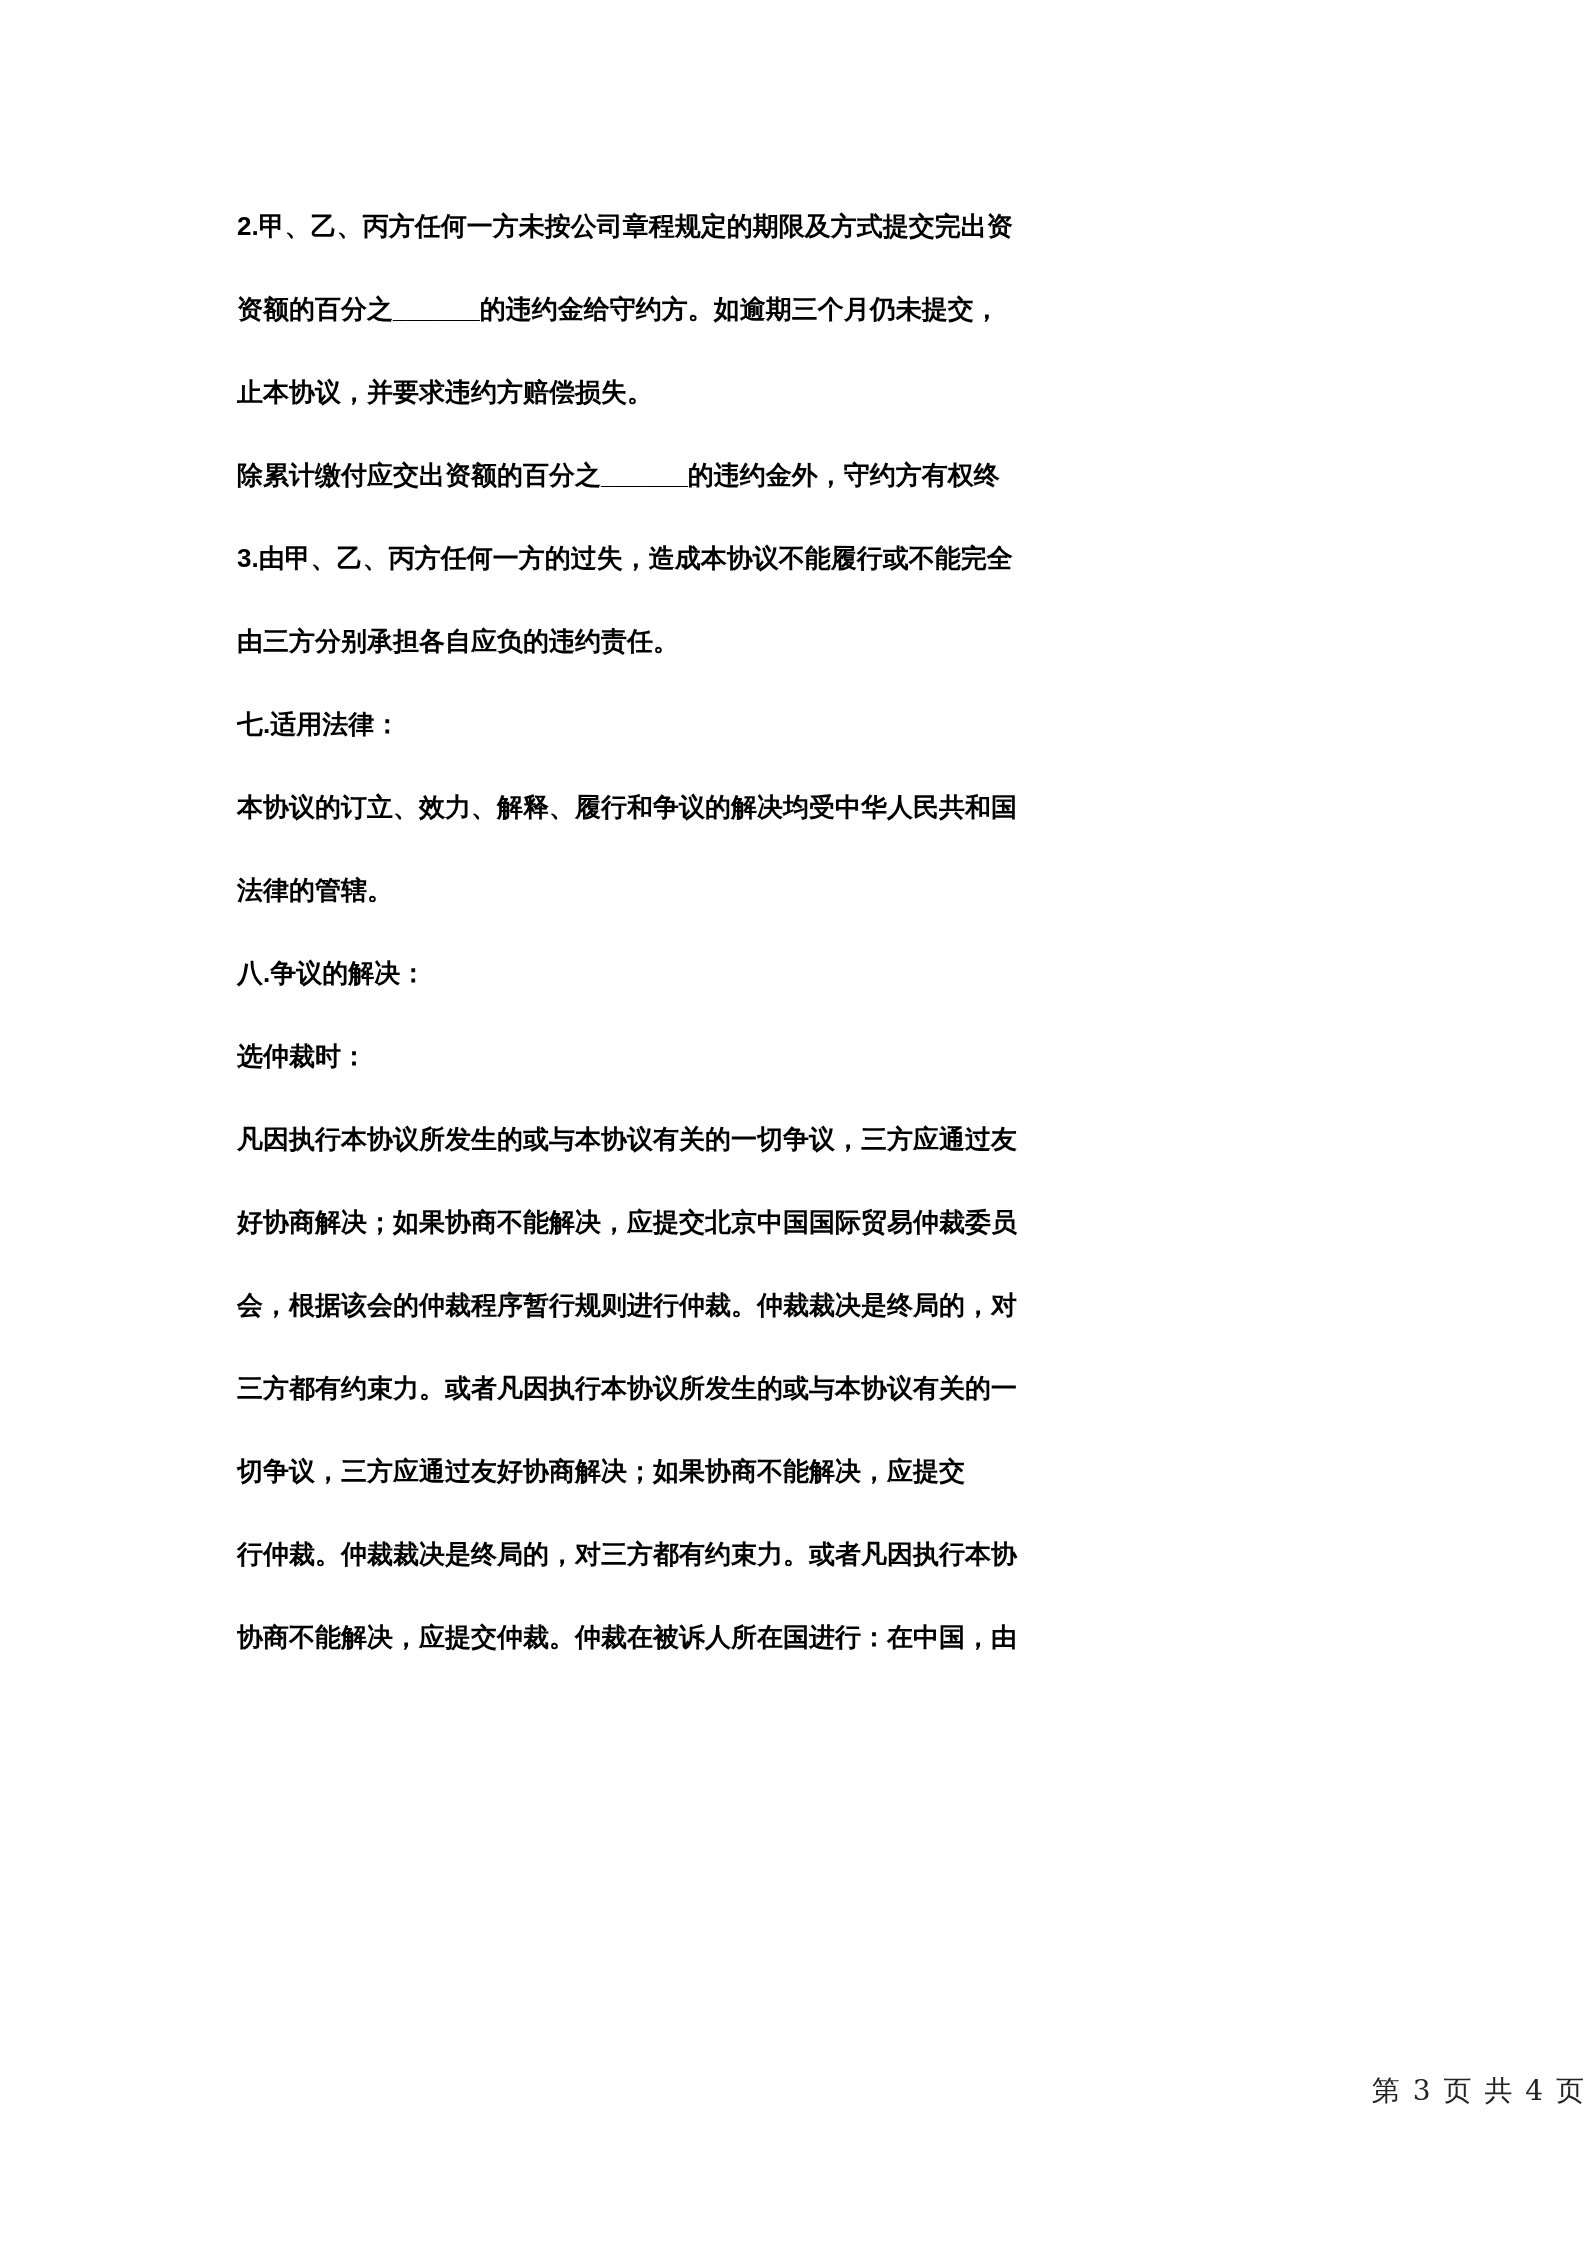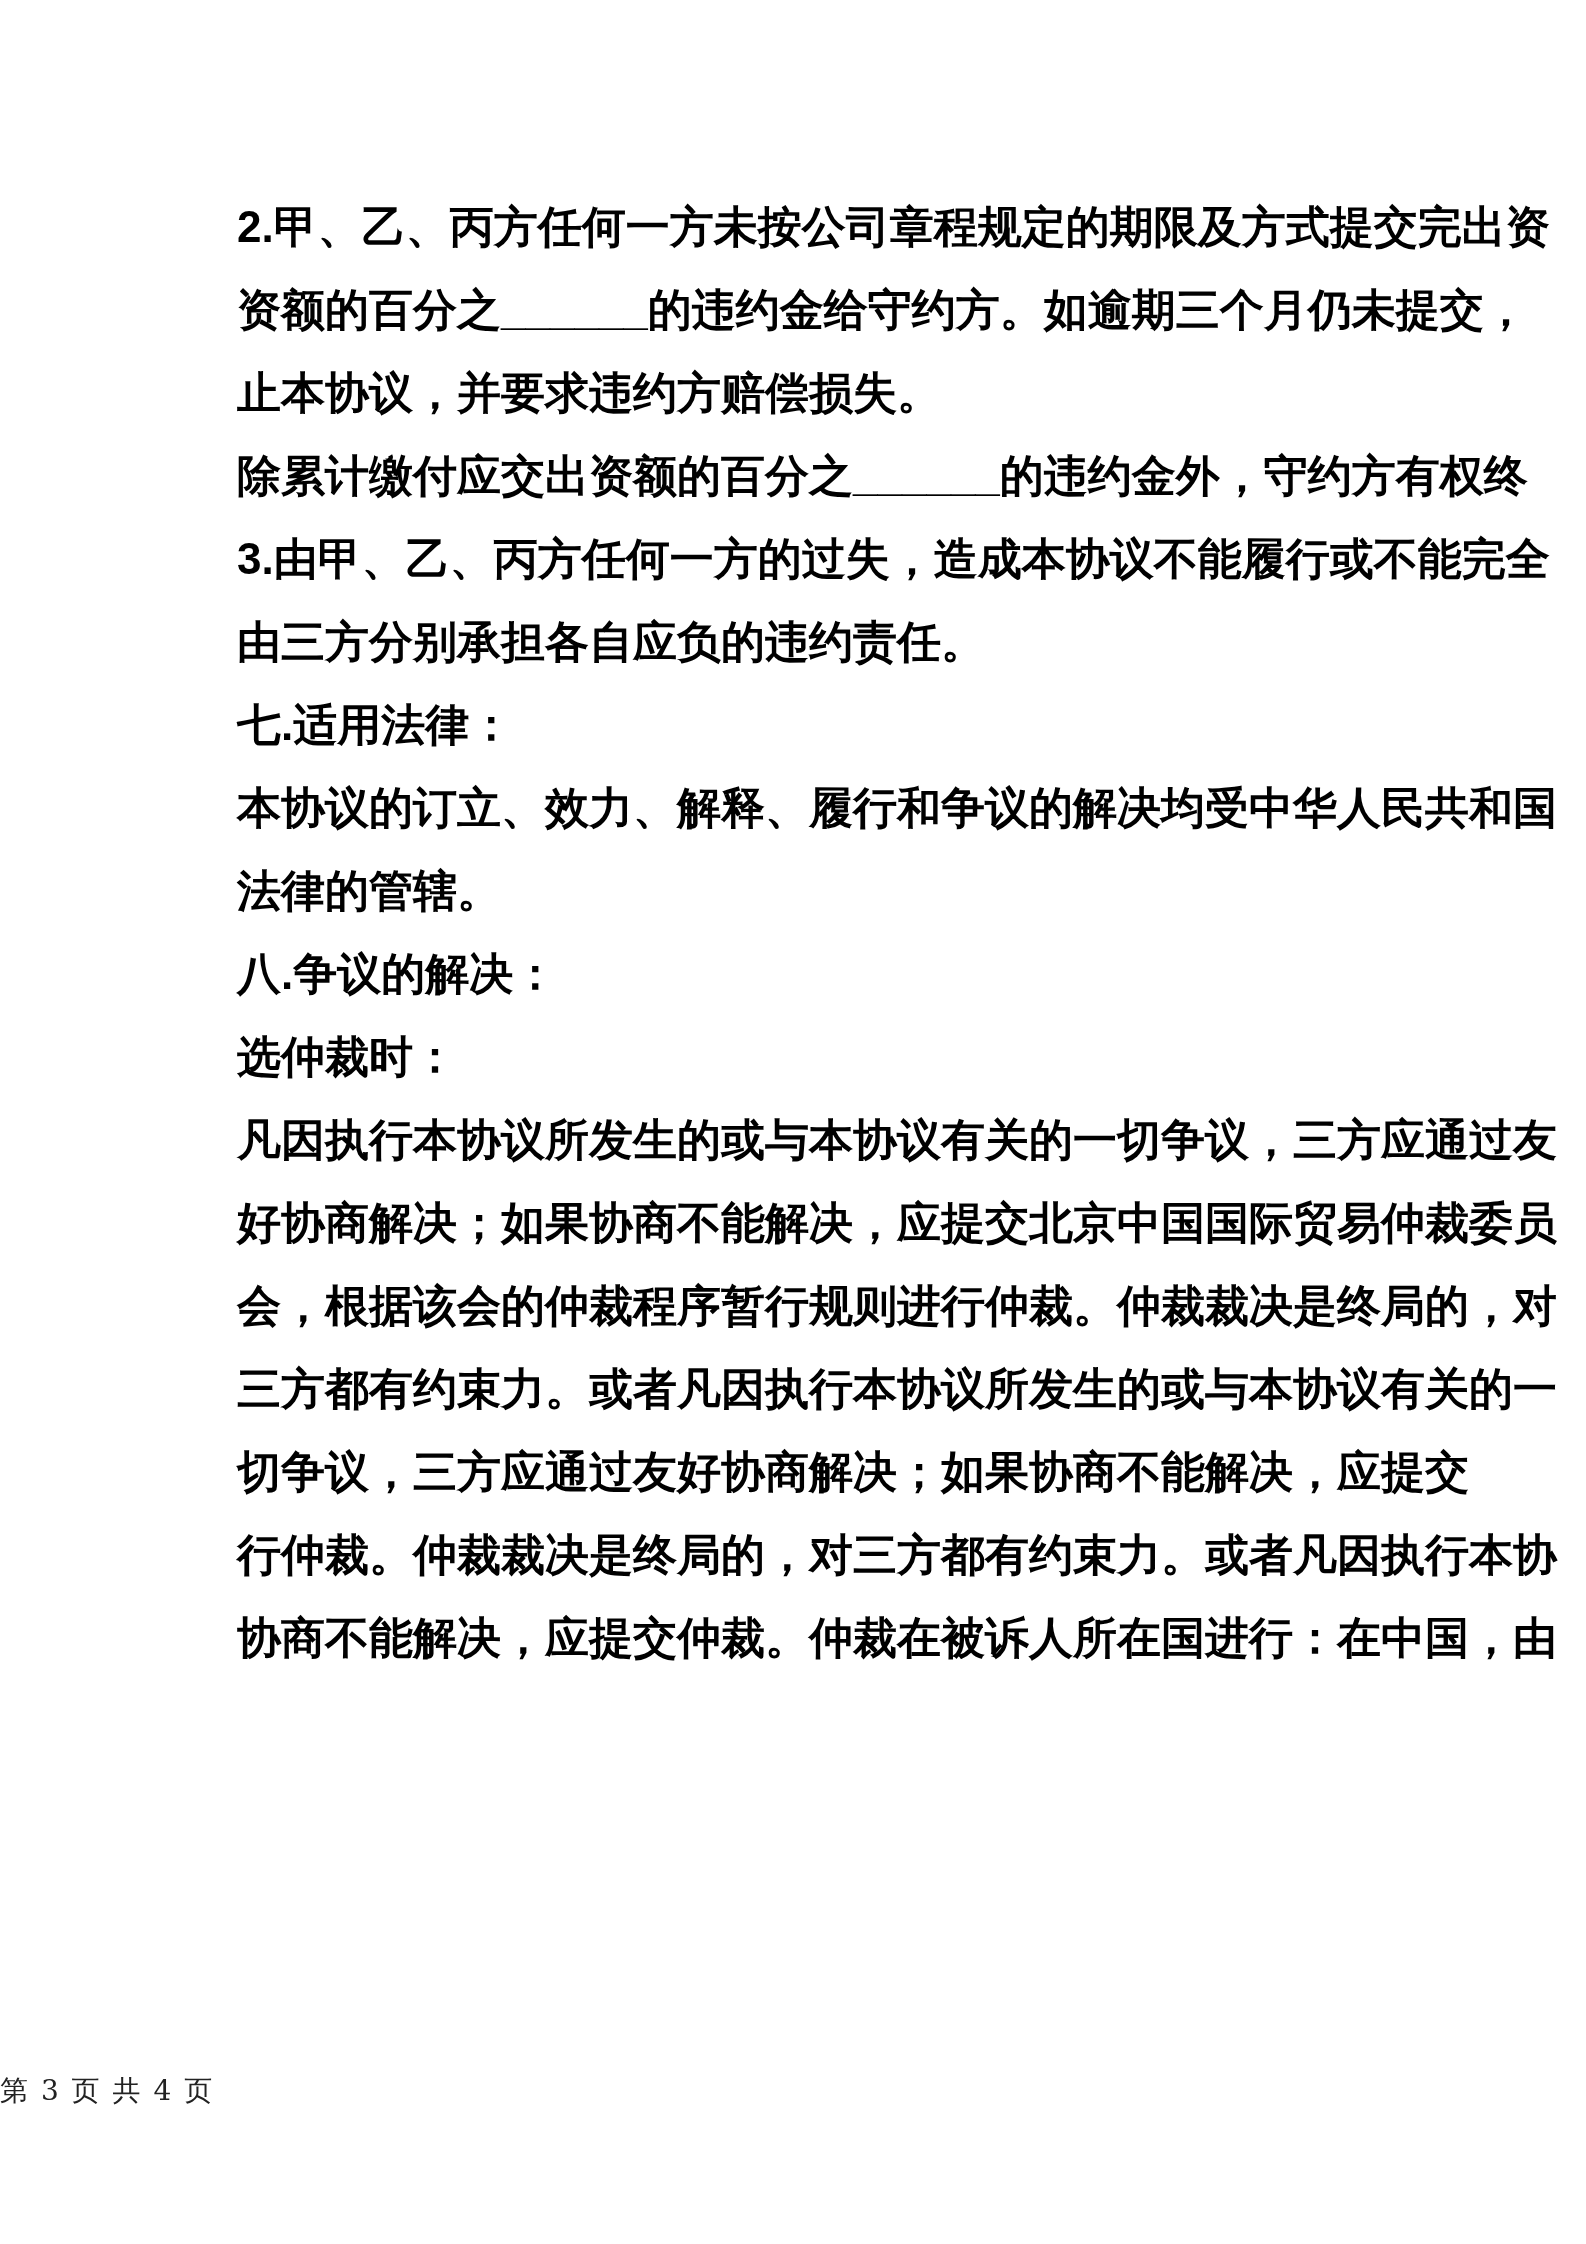--- a/index.html
+++ b/index.html
@@ -14,36 +14,36 @@
     margin: 0 auto;
     background: #ffffff;
     overflow: hidden;
     font-family: "Liberation Sans", sans-serif;
   }
   .body-text {
     position: absolute;
     left: 237px;
     top: 185px;
     width: 1110px;
-    font-size: 44px;
+    font-size: 26px;
     line-height: 83px;
     font-weight: 700;
     color: #000000;
     letter-spacing: 0px;
     white-space: nowrap;
   }
   .line {
     height: 83px;
   }
   .footer {
     position: absolute;
     left: 0;
     top: 2072px;
     width: 100%;
-    text-align: left;
+    text-align: right;
     font-family: "DejaVu Serif", "Liberation Serif", serif;
     font-size: 28px;
     font-weight: 400;
     color: #222222;
     letter-spacing: 2px;
   }
 </style>
 </head>
 <body>
 

